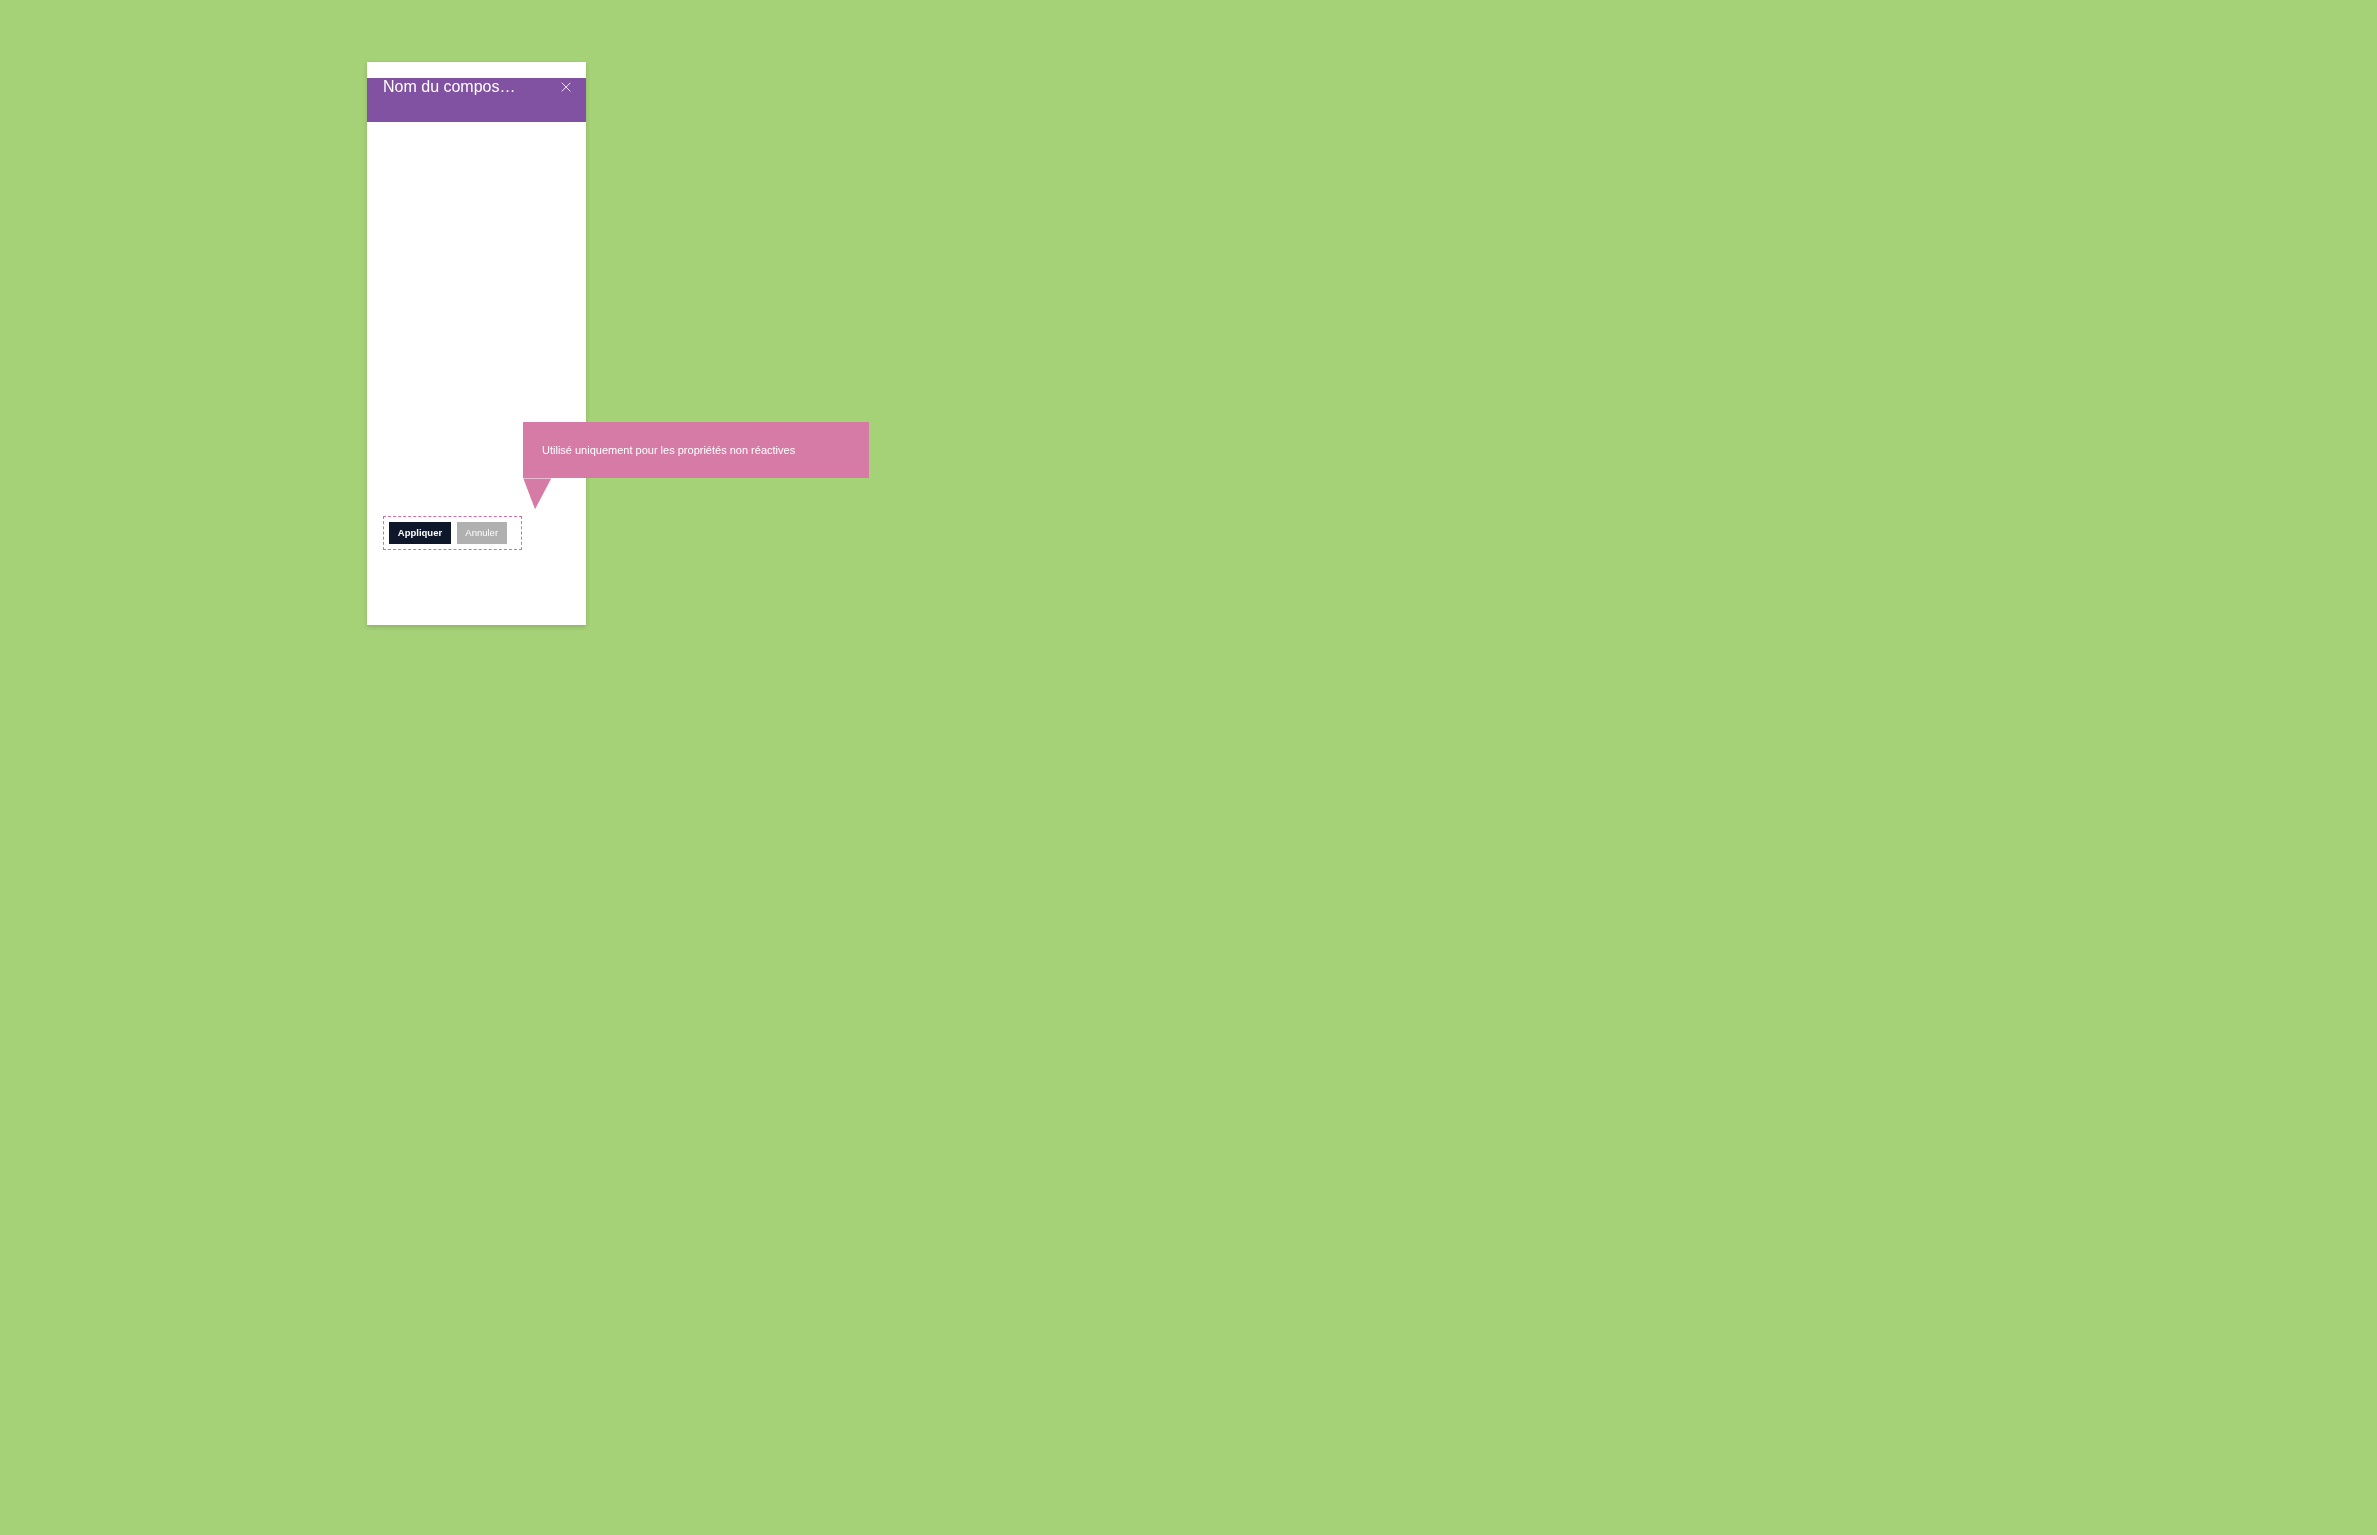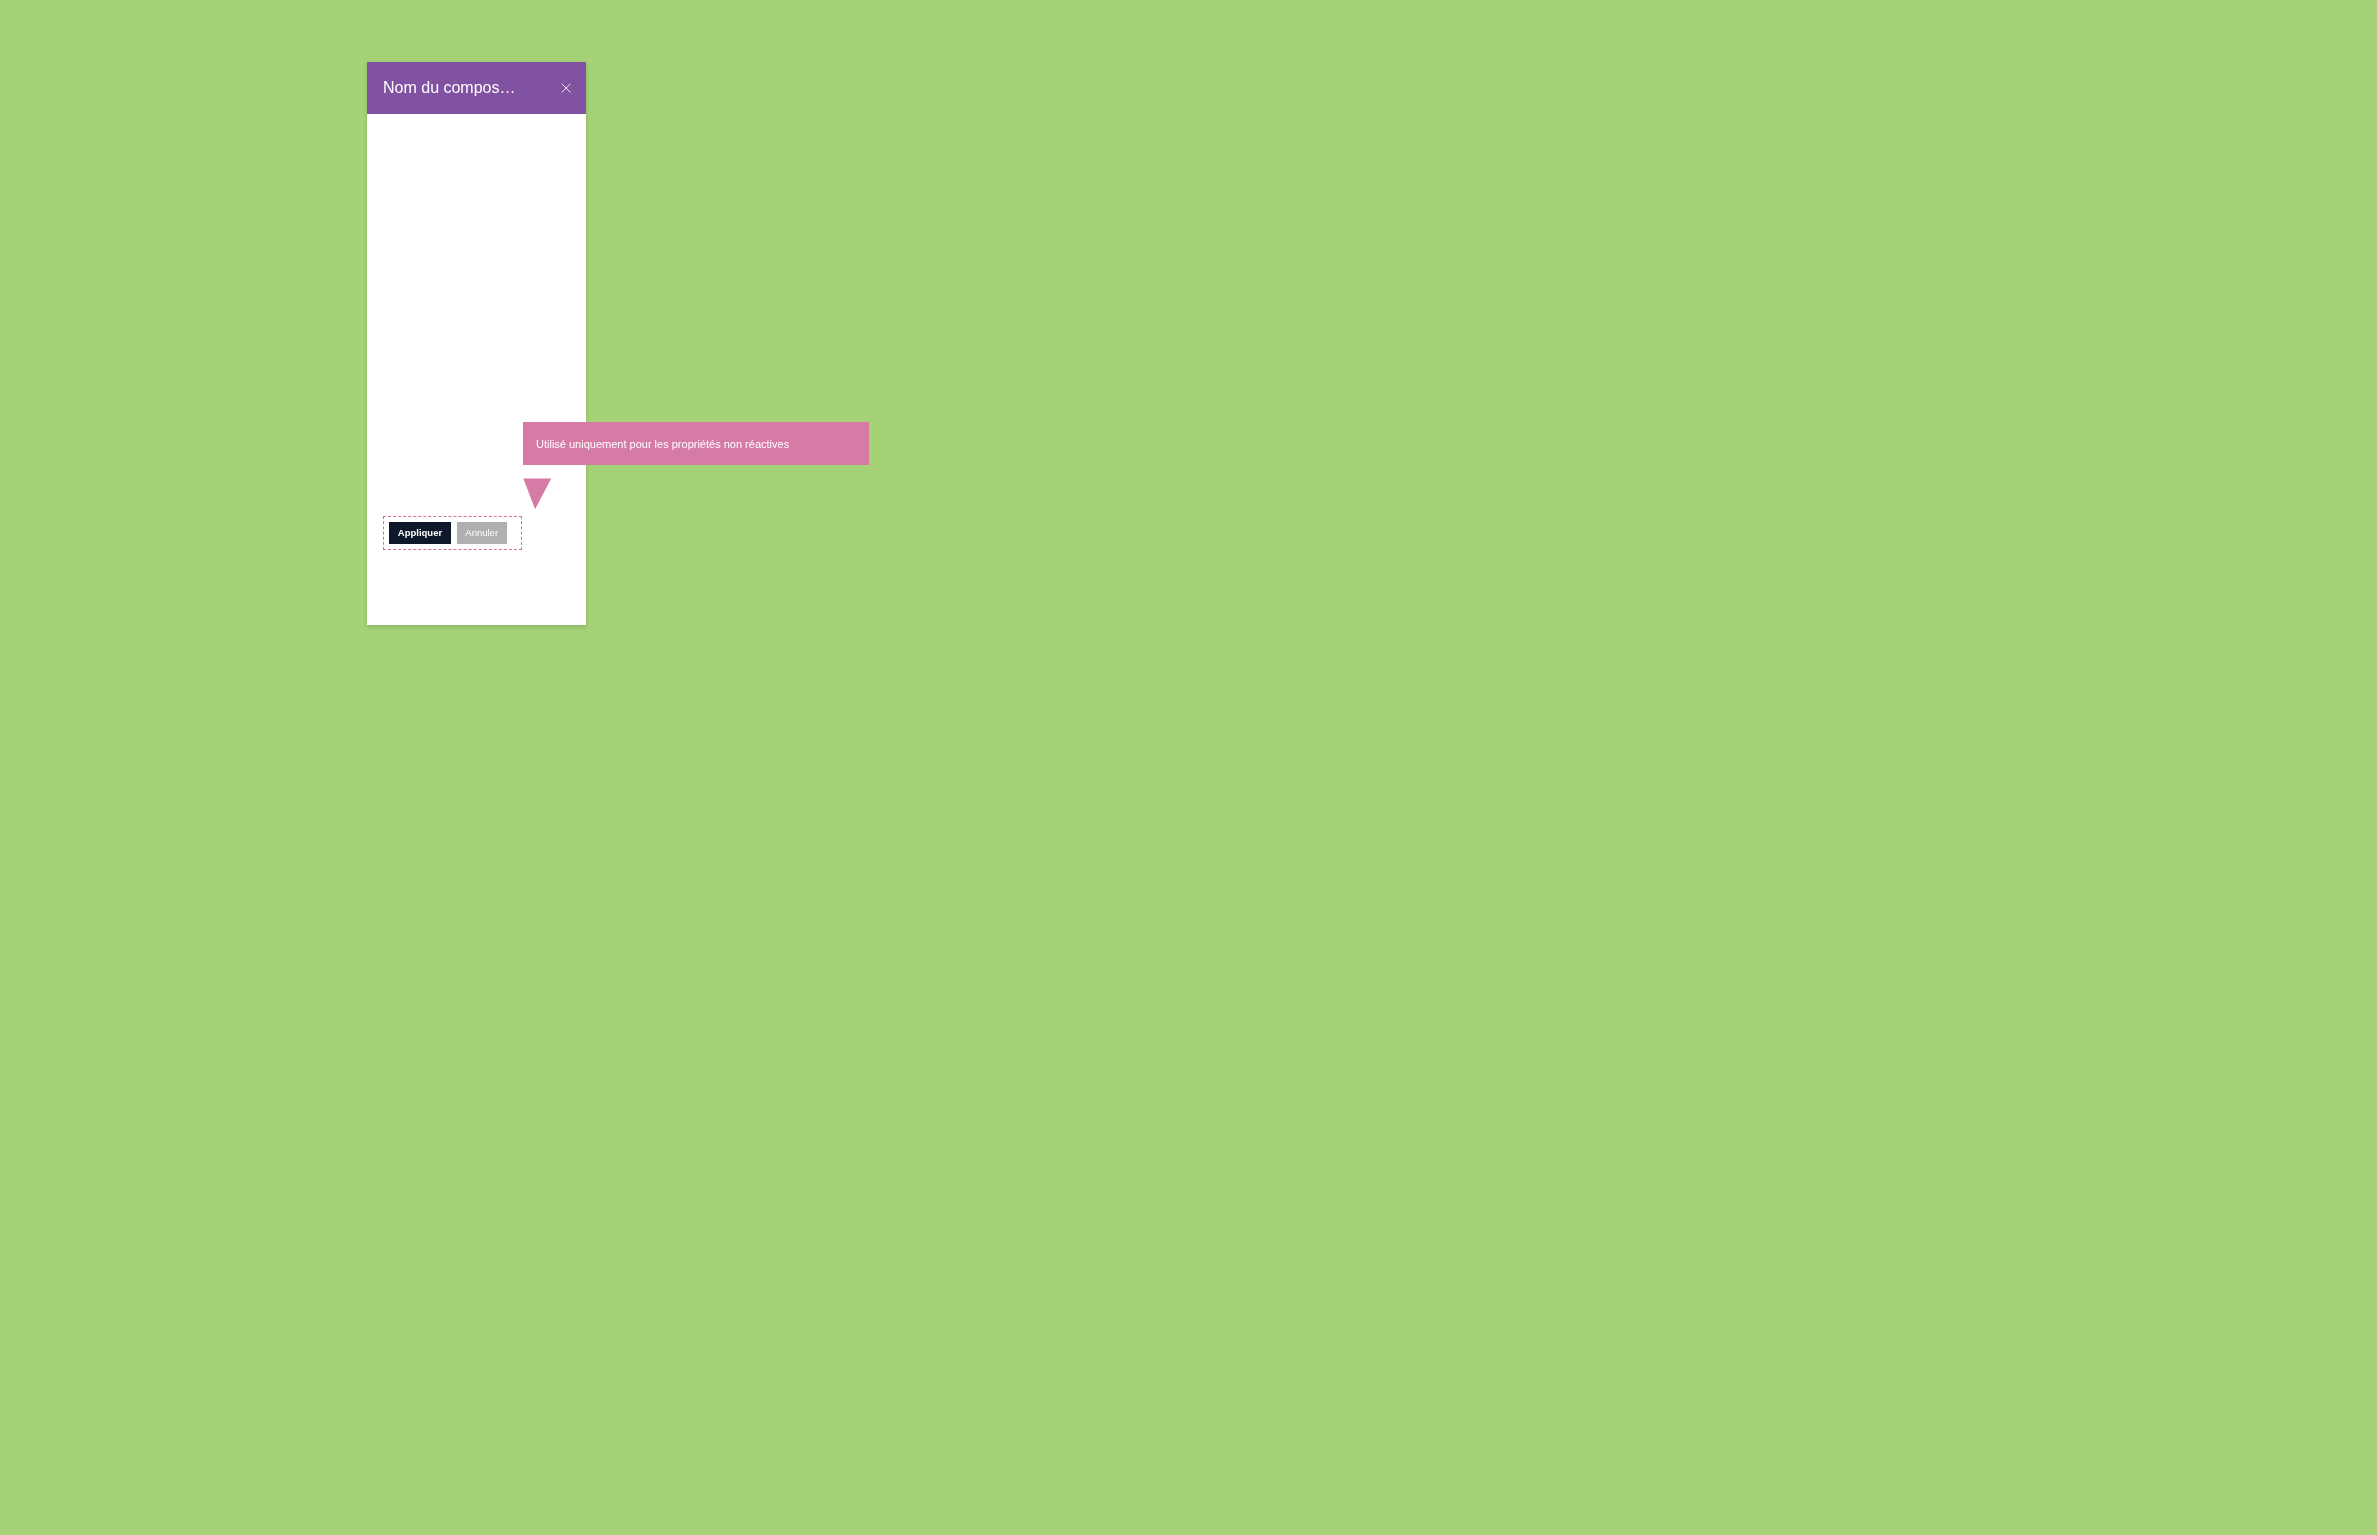--- a/index.html
+++ b/index.html
@@ -14,25 +14,26 @@
     position: absolute;
     left: 367px;
     top: 62px;
     width: 219px;
     height: 563px;
     background: #ffffff;
     box-shadow: 0 1.5px 4.4px rgba(0,0,0,0.15);
   }
   .panel-header {
     background: #8152a2;
-    height: 52px;
+    height: 44px;
     display: flex;
-    align-items: center;
+    align-items: flex-start;
     padding: 0 10.2px 0 16px;
     color: #fff;
+    margin-top: 16px;
   }
   .panel-title {
     flex: 1;
     font-size: 16px;
     font-weight: 300;
     white-space: nowrap;
     overflow: hidden;
     text-overflow: ellipsis;
   }
   .close-btn {
@@ -87,28 +88,28 @@
     color: #fff;
   }
   .btn-primary { background: #0f172a; font-weight: bold; }
   .btn-secondary { background: #b0b0b0; }
 
   .callout {
     position: absolute;
     left: 523px;
     top: 422px;
     width: 346px;
-    height: 43px;
+    height: 56px;
     background: #d67ba6;
     color: #fff;
     font-size: 11px;
     font-weight: 400;
     display: flex;
     align-items: center;
-    padding: 0 13px;
+    padding: 0 19px;
   }
   .callout-tail {
     position: absolute;
     left: 516px;
     top: 474px;
     width: 0;
     height: 0;
   }
   .callout-tail svg {
     position: absolute;

